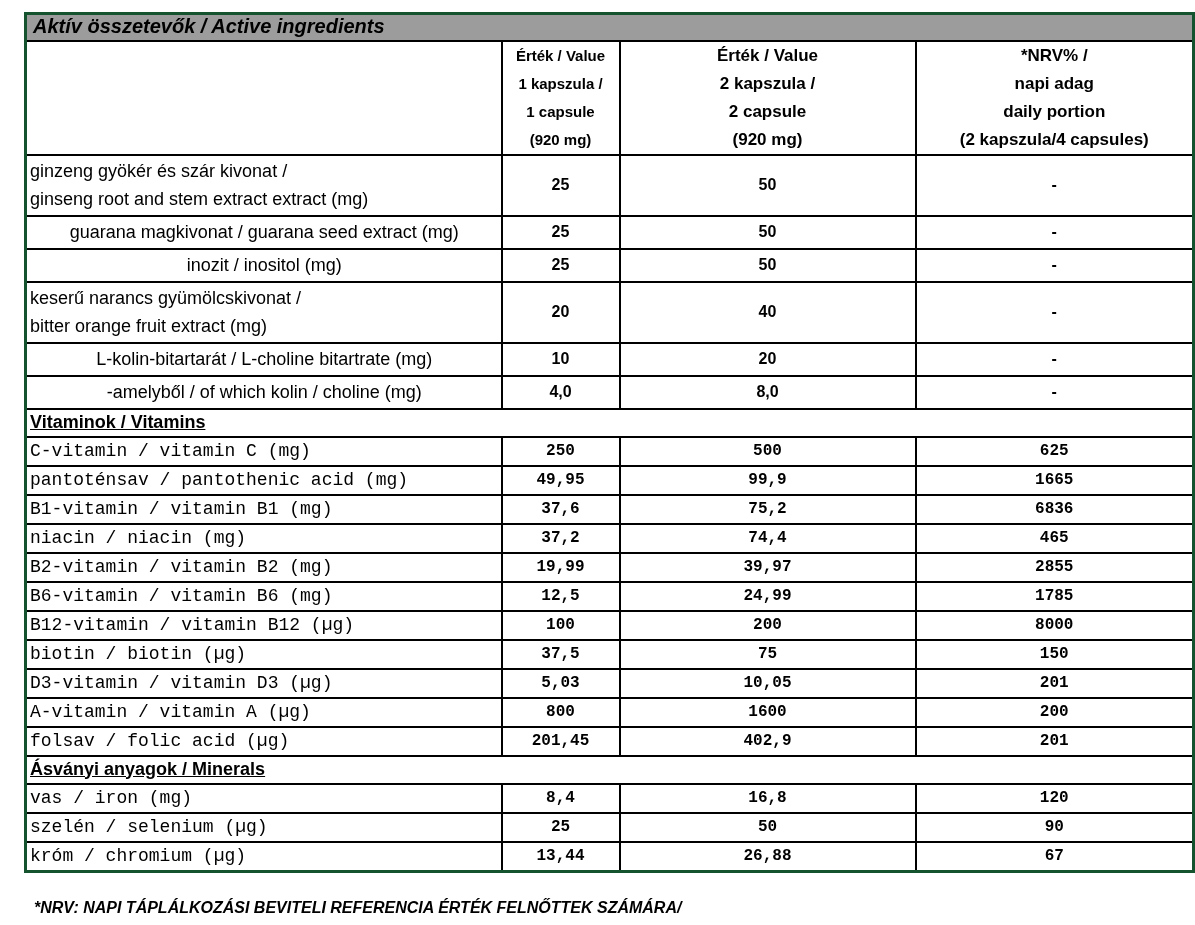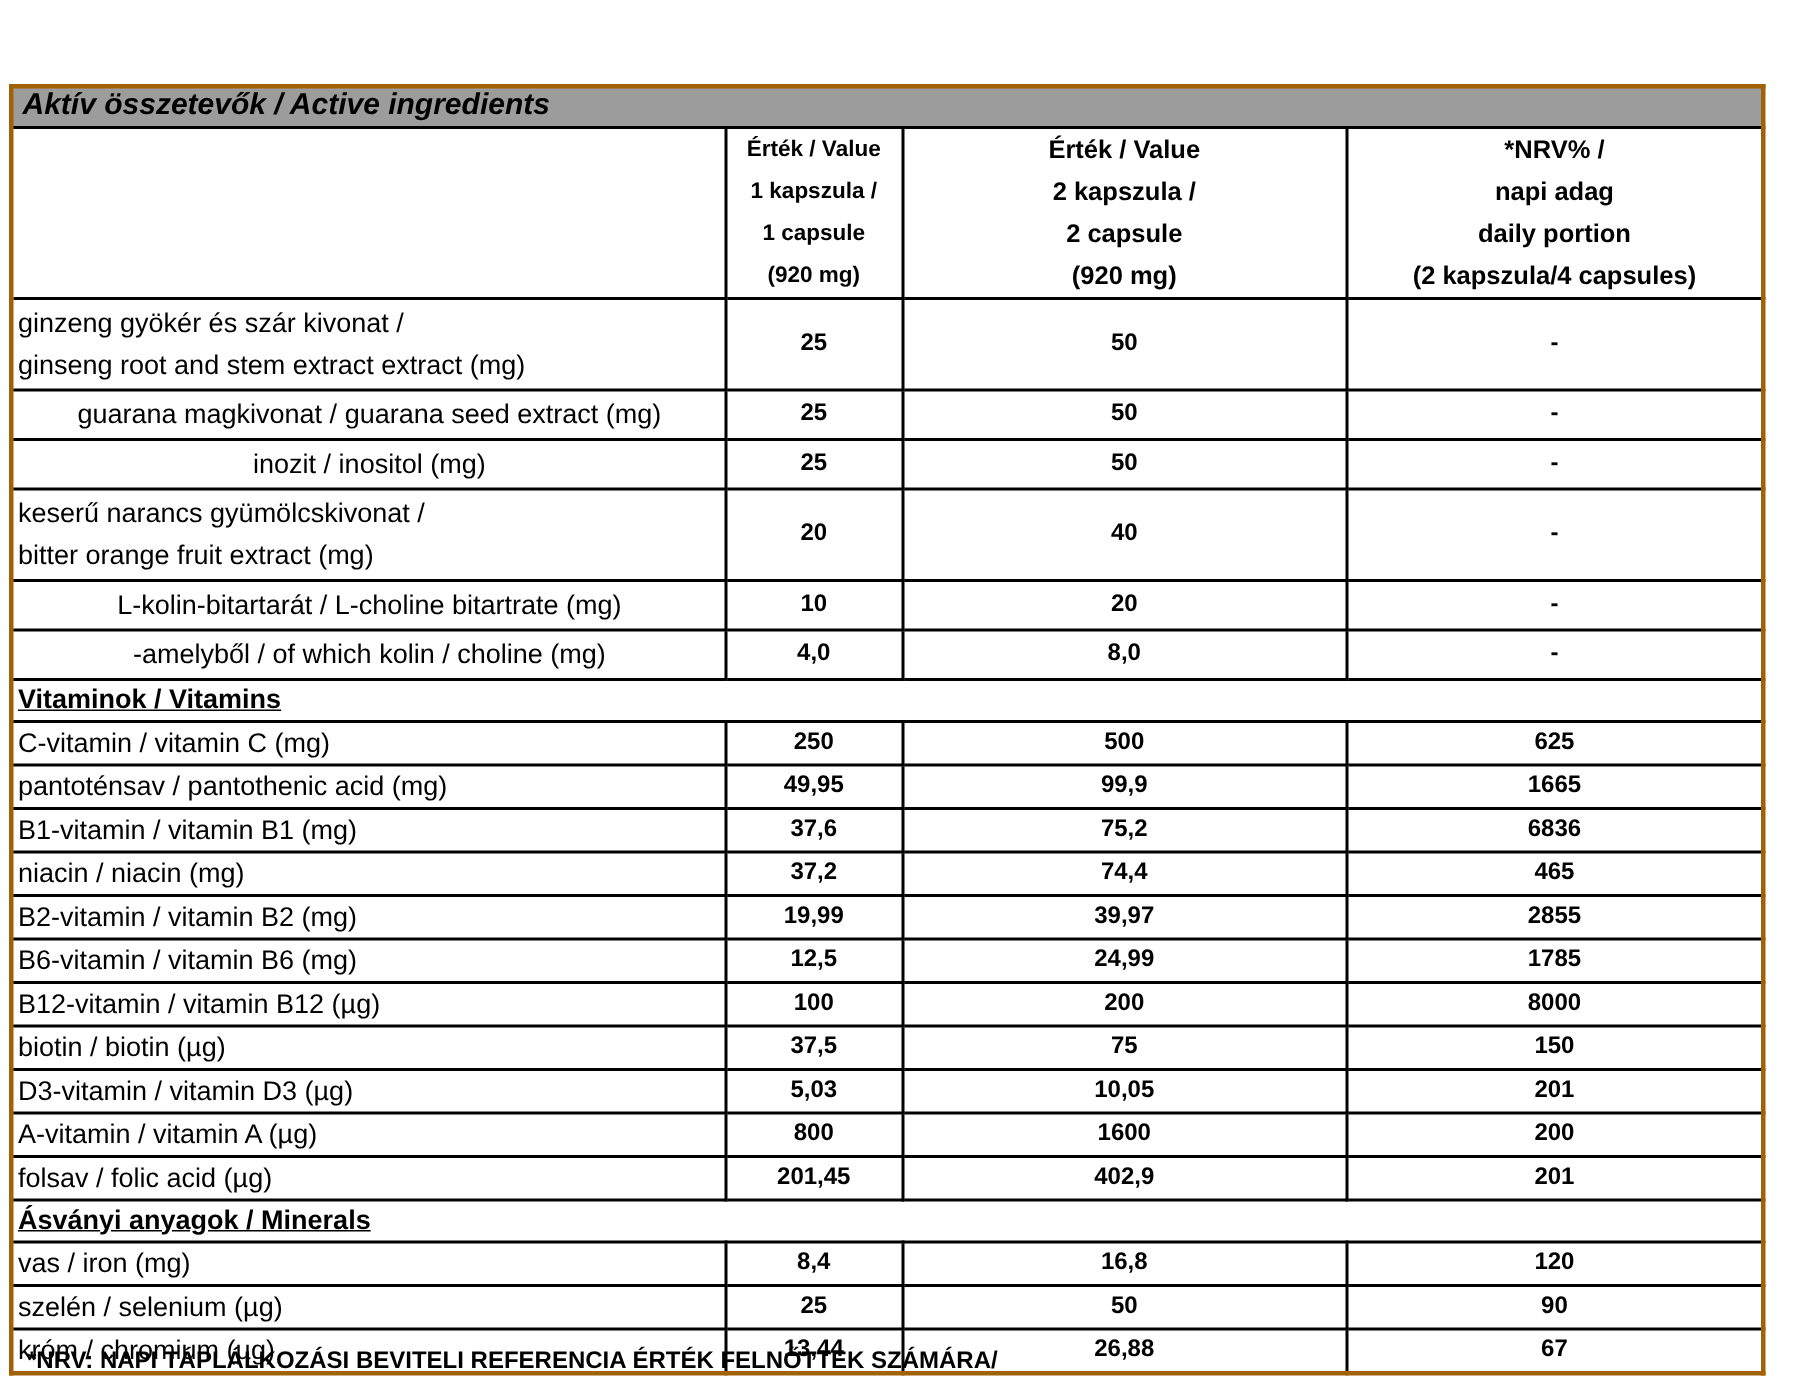--- a/index.html
+++ b/index.html
@@ -8,26 +8,25 @@
     width: 1195px; height: 925px;
     font-family: "Liberation Sans", sans-serif;
     color: #000;
     position: relative;
     overflow: hidden;
   }
   .page { position: absolute; inset: 0; background: #fff; }
 
   table.facts {
     position: absolute;
-    left: 6px; top: 12px;
+    left: 24px; top: 12px;
     width: 1168px;
     border-collapse: collapse;
     table-layout: fixed;
-    border: 3px solid #a16207;
-    margin-top: 44px;
+    border: 3px solid #14532d;
   }
   table.facts th, table.facts td {
     border: 2px solid #000;
     vertical-align: middle;
   }
 
   
   col.c-name { width: 476px; }
   col.c-v1   { width: 118px; }
   col.c-v2   { width: 296px; }
@@ -58,35 +57,36 @@
   }
   td.name-cell div { line-height: 28px; }
   td.value-cell {
     text-align: center;
     font-weight: bold;
     font-size: 16px;
     padding-bottom: 2px;
   }
   tr.tall-row td    { height: 33px; text-align: center; }
   tr.double-row td  { height: 59px; }
-  tr.compact-row td { height: 28px; }
+  tr.compact-row td { height: 28px; font-family: Liberation Mono, monospace; }
   tr.compact-row td.name-cell div { line-height: 24px; }
 
   tr.section-row td {
     height: 28px;
     font-weight: bold;
     font-size: 18px;
     text-align: left;
     padding: 0 0 2px 3px;
     text-decoration: underline;
   }
 
   .footnote {
     position: absolute;
-    left: 18px; top: 899px;
+    left: 34px; top: 899px;
+    font-style: italic;
     font-weight: bold;
     font-size: 16px;
     letter-spacing: 0px;
   }
 </style>
 </head>
 <body>
 
 <div class="page">
 

